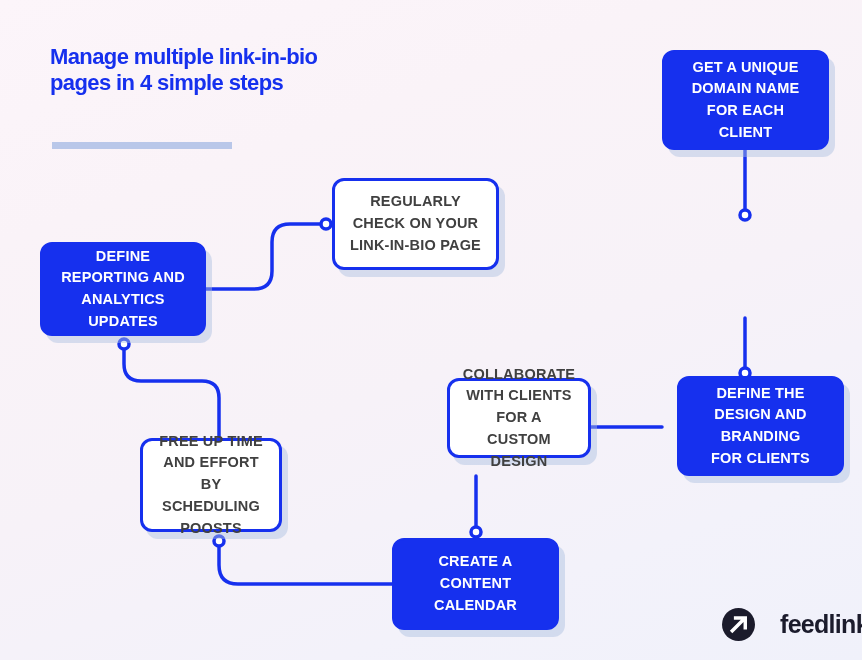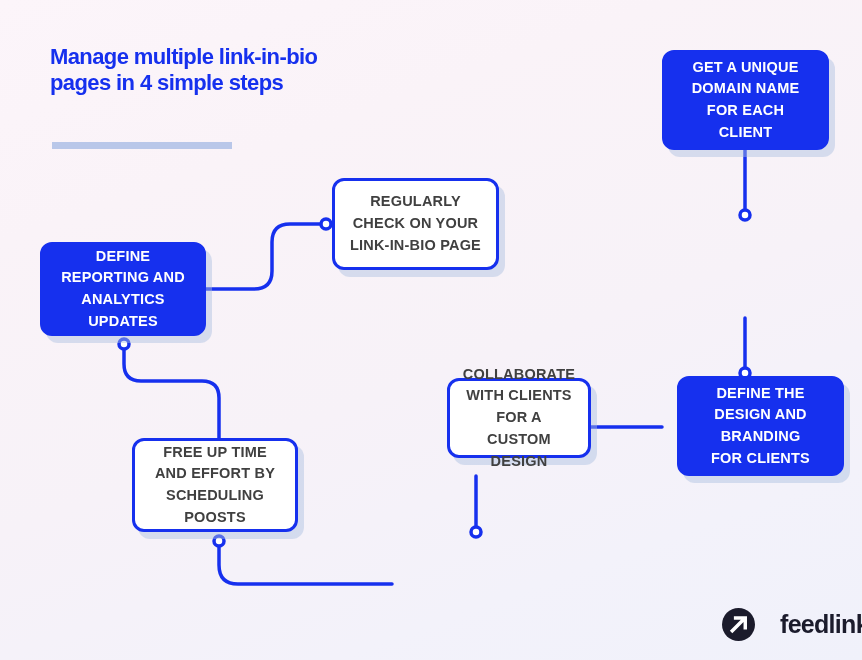--- a/index.html
+++ b/index.html
@@ -168,22 +168,27 @@
 FOR CLIENTS</span>
   </div>
 
   <div class="node outline" style="left:404px; top:378px; width:144px; height:80px;margin-left:43px;">
     <span>COLLABORATE
 WITH CLIENTS
 FOR A CUSTOM
 DESIGN</span>
   </div>
 
-
-  <div class="node outline" style="left:132px; top:438px; width:166px; height:94px;">
+  <div class="node filled" style="left:392px; top:538px; width:167px; height:92px;">
+    <span>CREATE A
+CONTENT
+CALENDAR</span>
+  </div>
+
+  <div class="node outline" style="left:140px; top:438px; width:142px; height:94px;">
     <span>FREE UP TIME
 AND EFFORT BY
 SCHEDULING
 POOSTS</span>
   </div>
 
   <div class="node filled" style="left:40px;  top:242px; width:166px; height:94px;">
     <span>DEFINE
 REPORTING AND
 ANALYTICS

